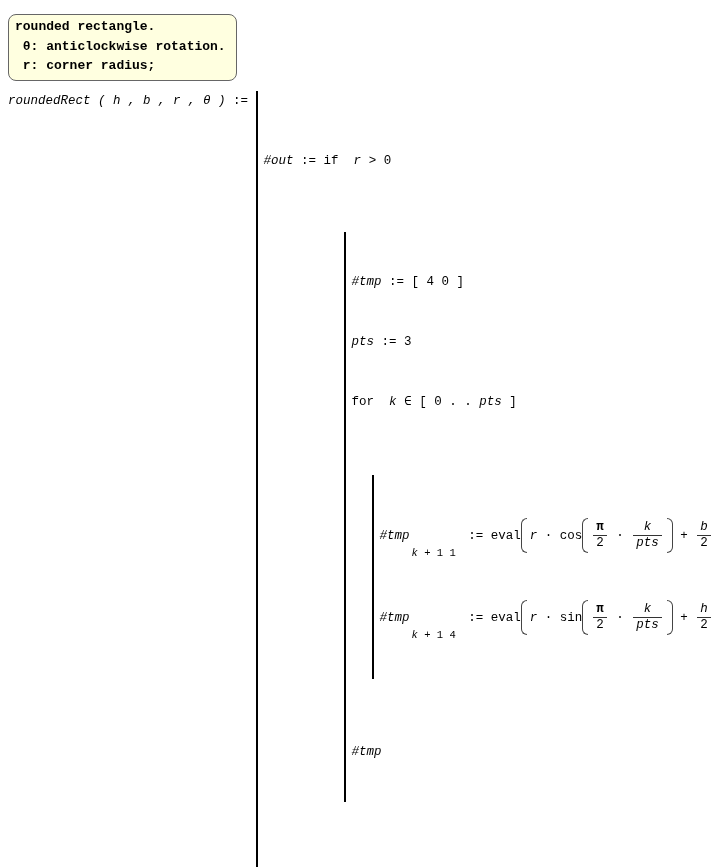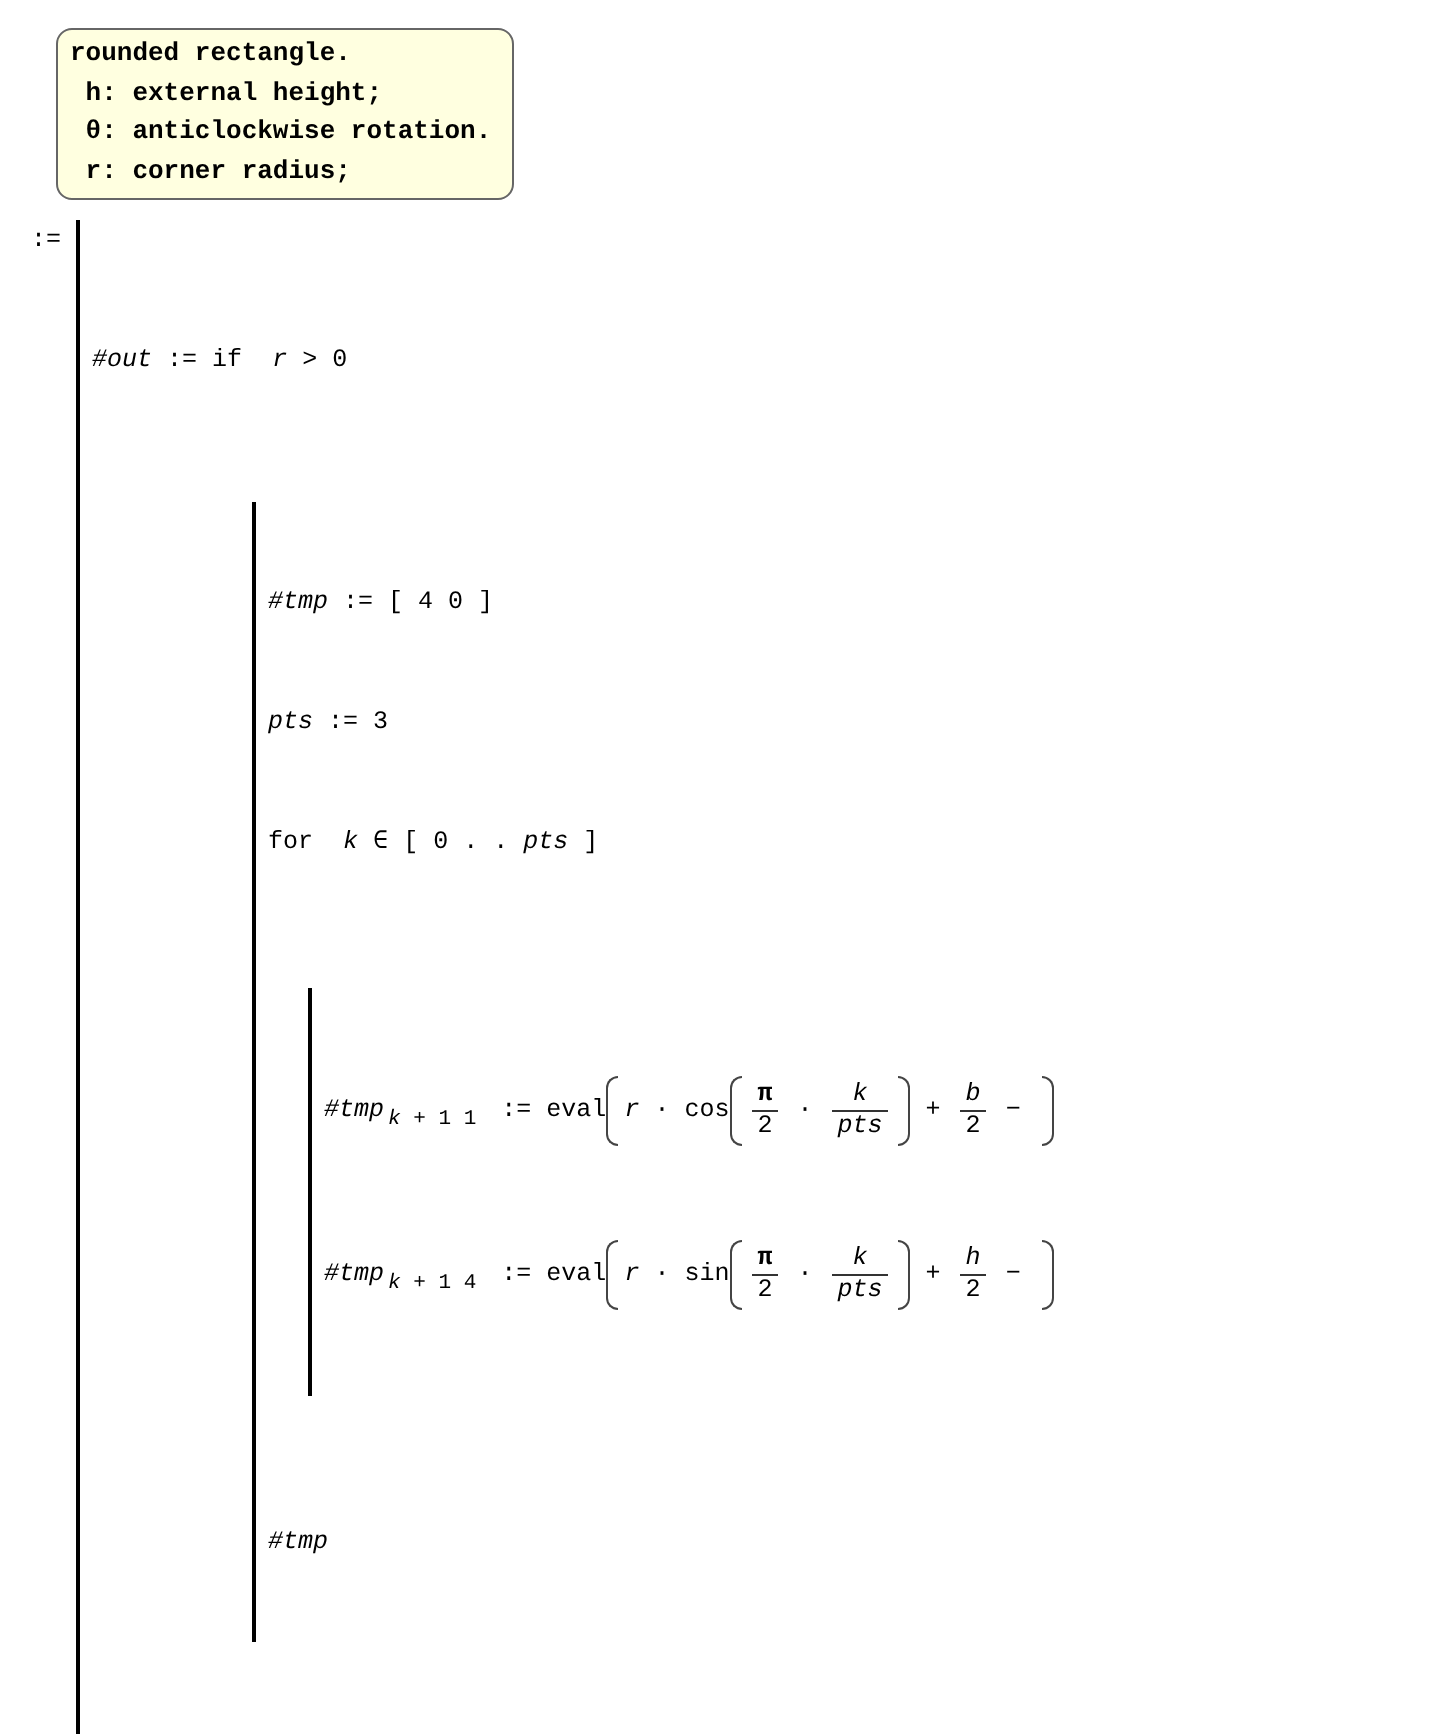--- a/index.html
+++ b/index.html
@@ -5,21 +5,21 @@
   html,body{margin:0;padding:0;background:#fff;}
   .sheet{
     position:relative;width:721px;height:867px;box-sizing:border-box;
     overflow:hidden;background:#fff;padding:14px 0 0 8px;
     font-family:"Liberation Mono","DejaVu Sans Mono",monospace;
     font-size:12.5px;color:#000;
   }
   .it{font-style:italic;}
   
   .comment-box{
-    display:inline-block;margin-left:20px;
+    display:inline-block;margin-left:0;
     background:var(--comment-bg,#FFFFE0);
     border:1px solid var(--comment-border,#666);
     border-radius:8px;padding:2px 10px 4px 6px;
     font-weight:bold;font-size:13px;line-height:19.5px;
   }
   .cline{white-space:pre;}
   
   .func-region{margin-top:10px;display:flex;align-items:flex-start;white-space:pre;line-height:20px;}
   .vbar{border-left:2px solid #000;padding-left:6px;}
   .then-block{margin-left:80px;margin-top:1px;}
@@ -29,38 +29,37 @@
   
   .grp{display:inline-flex;align-items:center;}
   .grp::before,.grp::after{content:"";width:5px;align-self:stretch;border:1px solid #444;flex:0 0 auto;}
   .paren::before{border-right:0;border-radius:8px 0 0 8px;margin-right:3px;}
   .paren::after{border-left:0;border-radius:0 8px 8px 0;margin-left:3px;}
   
   .frac{display:inline-flex;flex-direction:column;align-items:center;line-height:15px;margin:2px 2px;vertical-align:middle;}
   .frac .num{padding:0 3px;}
   .frac .den{border-top:1px solid #333;padding:0 3px;}
   .pi{font-weight:bold;font-style:normal;}
-  .sub{font-size:10.5px;position:relative;top:5px;margin:0 5px 0 2px;white-space:pre;}
+  .sub{font-size:10.5px;position:relative;top:17px;margin:0 5px 0 2px;white-space:pre;}
 </style>
 </head>
 <body>
 
 <div class="sheet">
 
   
   <div class="comment-box">
     <div class="cline">rounded rectangle.</div>
-    <div class="cline"> h: external height;</div>
     <div class="cline"> θ: anticlockwise rotation.</div>
     <div class="cline"> r: corner radius;</div>
   </div>
 
   
   <div class="func-region">
-    <span> := </span>
+    <span class="it">roundedRect ( h , b , r , θ )</span><span> := </span>
     <div class="vbar">
 
       <div class="prow">
         <span class="it">#out</span><span> := </span><span>if</span><span class="it">  r</span><span> &gt; 0</span>
       </div>
 
       <div class="vbar then-block">
         <div class="prow">
           <span class="it">#tmp</span><span> := </span><span>[ 4 0 ]</span>
         </div>

